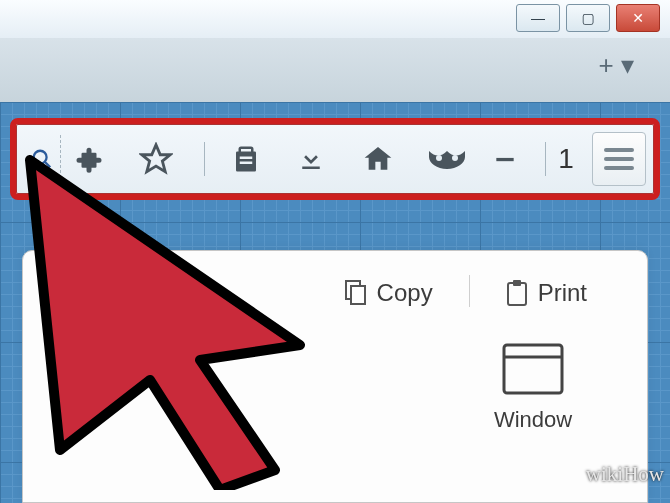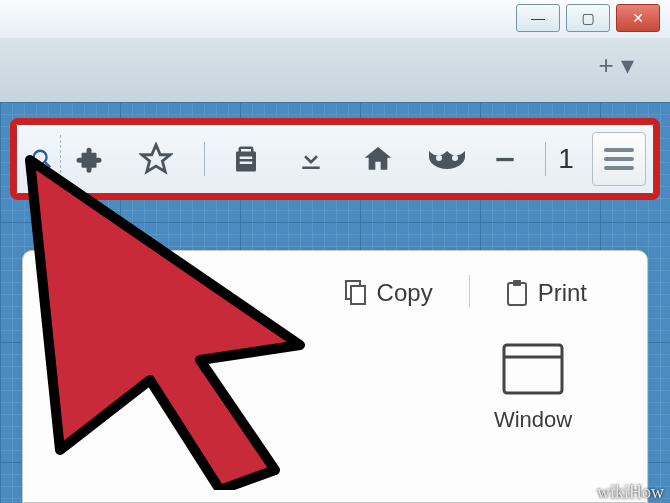--- a/index.html
+++ b/index.html
@@ -28,21 +28,21 @@
   .panel{position:absolute;top:250px;left:22px;right:22px;bottom:0;background:#fdfdfd;border:1px solid #c6c6c6;border-radius:10px 10px 0 0;box-shadow:0 -2px 10px rgba(0,0,0,.06)}
   .panel::before{content:"";position:absolute;top:-18px;right:80px;border:18px solid transparent;border-bottom-color:#fdfdfd}
   .panel-row1{display:flex;justify-content:flex-end;gap:36px;padding:24px 60px 0 0;align-items:flex-end;color:#3c3c3c;font-size:24px}
   .panel-row1 .item{display:flex;align-items:center;gap:10px}
   .panel-row1 .psep{width:1px;height:32px;background:#cfcfcf}
   .panel-row2{display:flex;justify-content:flex-end;gap:70px;padding:36px 44px 0 0;color:#3c3c3c;font-size:22px}
   .tile{display:flex;flex-direction:column;align-items:center;gap:12px;width:140px}
   
   .big-arrow{position:absolute;top:150px;left:-10px;width:360px;height:340px;pointer-events:none}
   
-  .watermark{position:absolute;bottom:0;right:6px;font-family:Georgia,serif;font-size:18px;color:#e6e6e6;text-shadow:0 0 3px #000}
+  .watermark{position:absolute;bottom:16px;right:6px;font-family:Georgia,serif;font-size:21px;color:#e6e6e6;text-shadow:0 0 3px #000}
   svg{display:block}
 </style>
 </head>
 <body>
 
 <div class="stage">
 
   <div class="titlebar">
     <div class="win-btns">
       <div class="win-btn">—</div>

